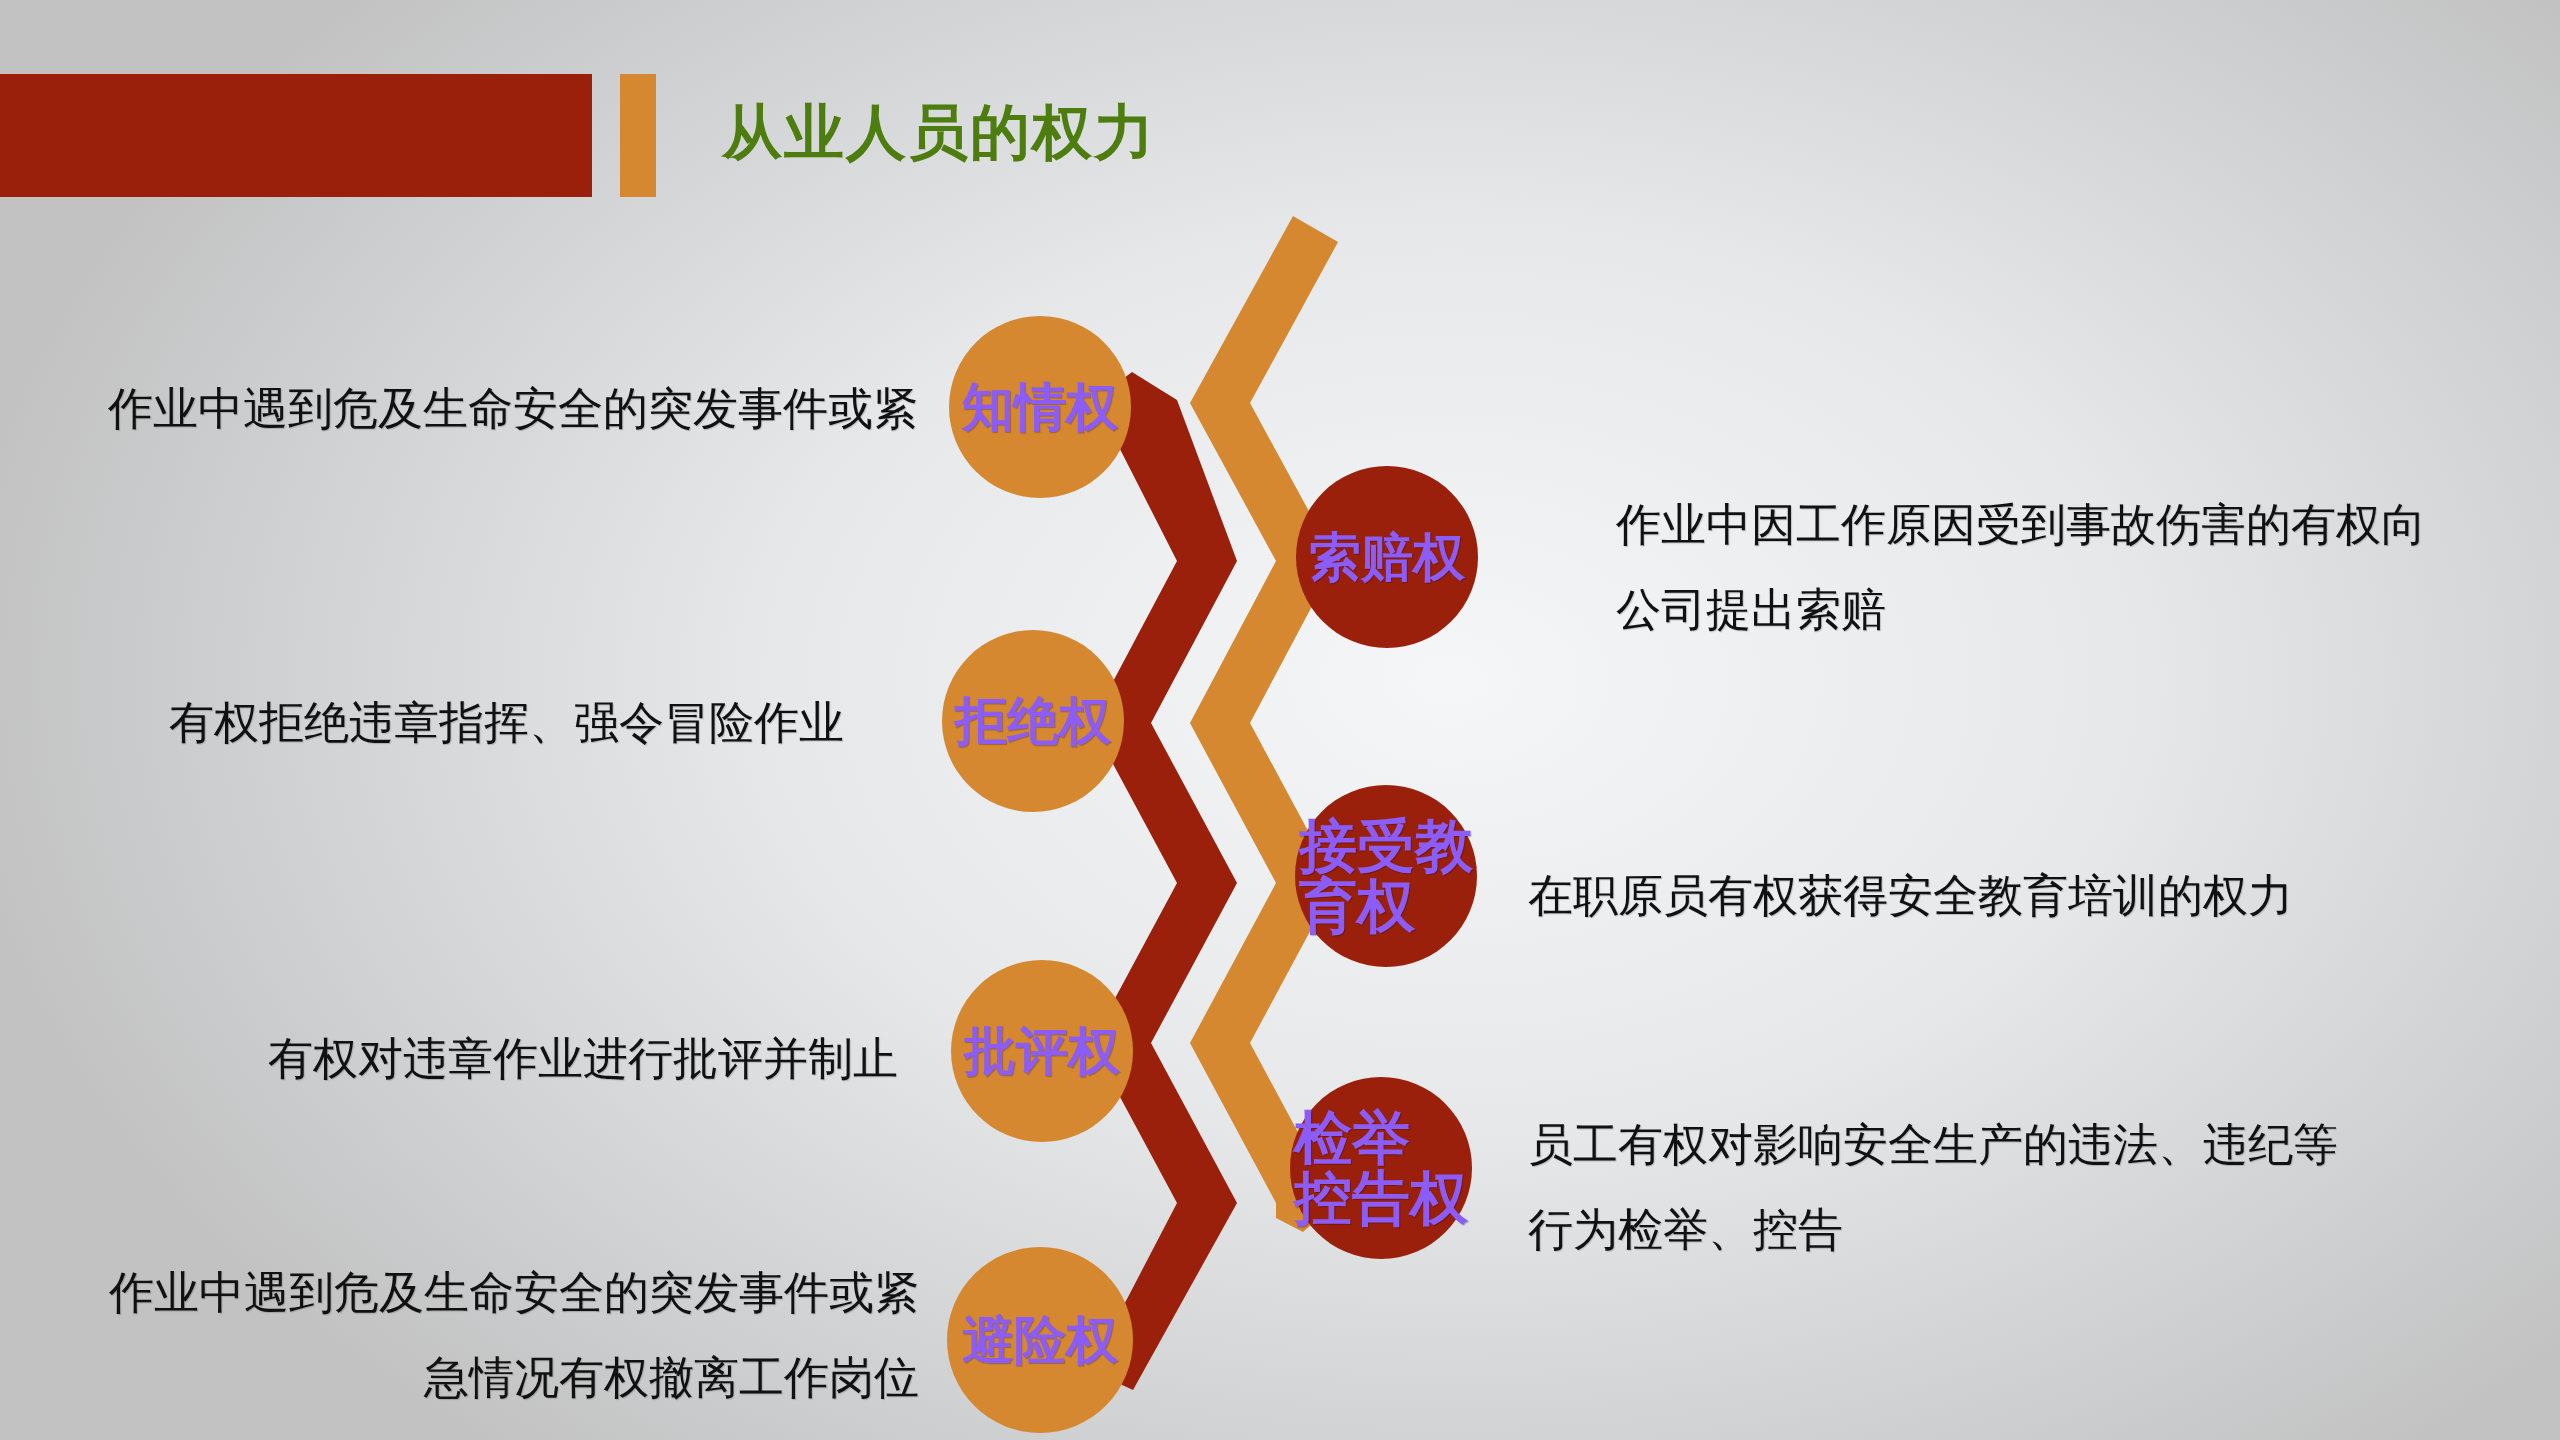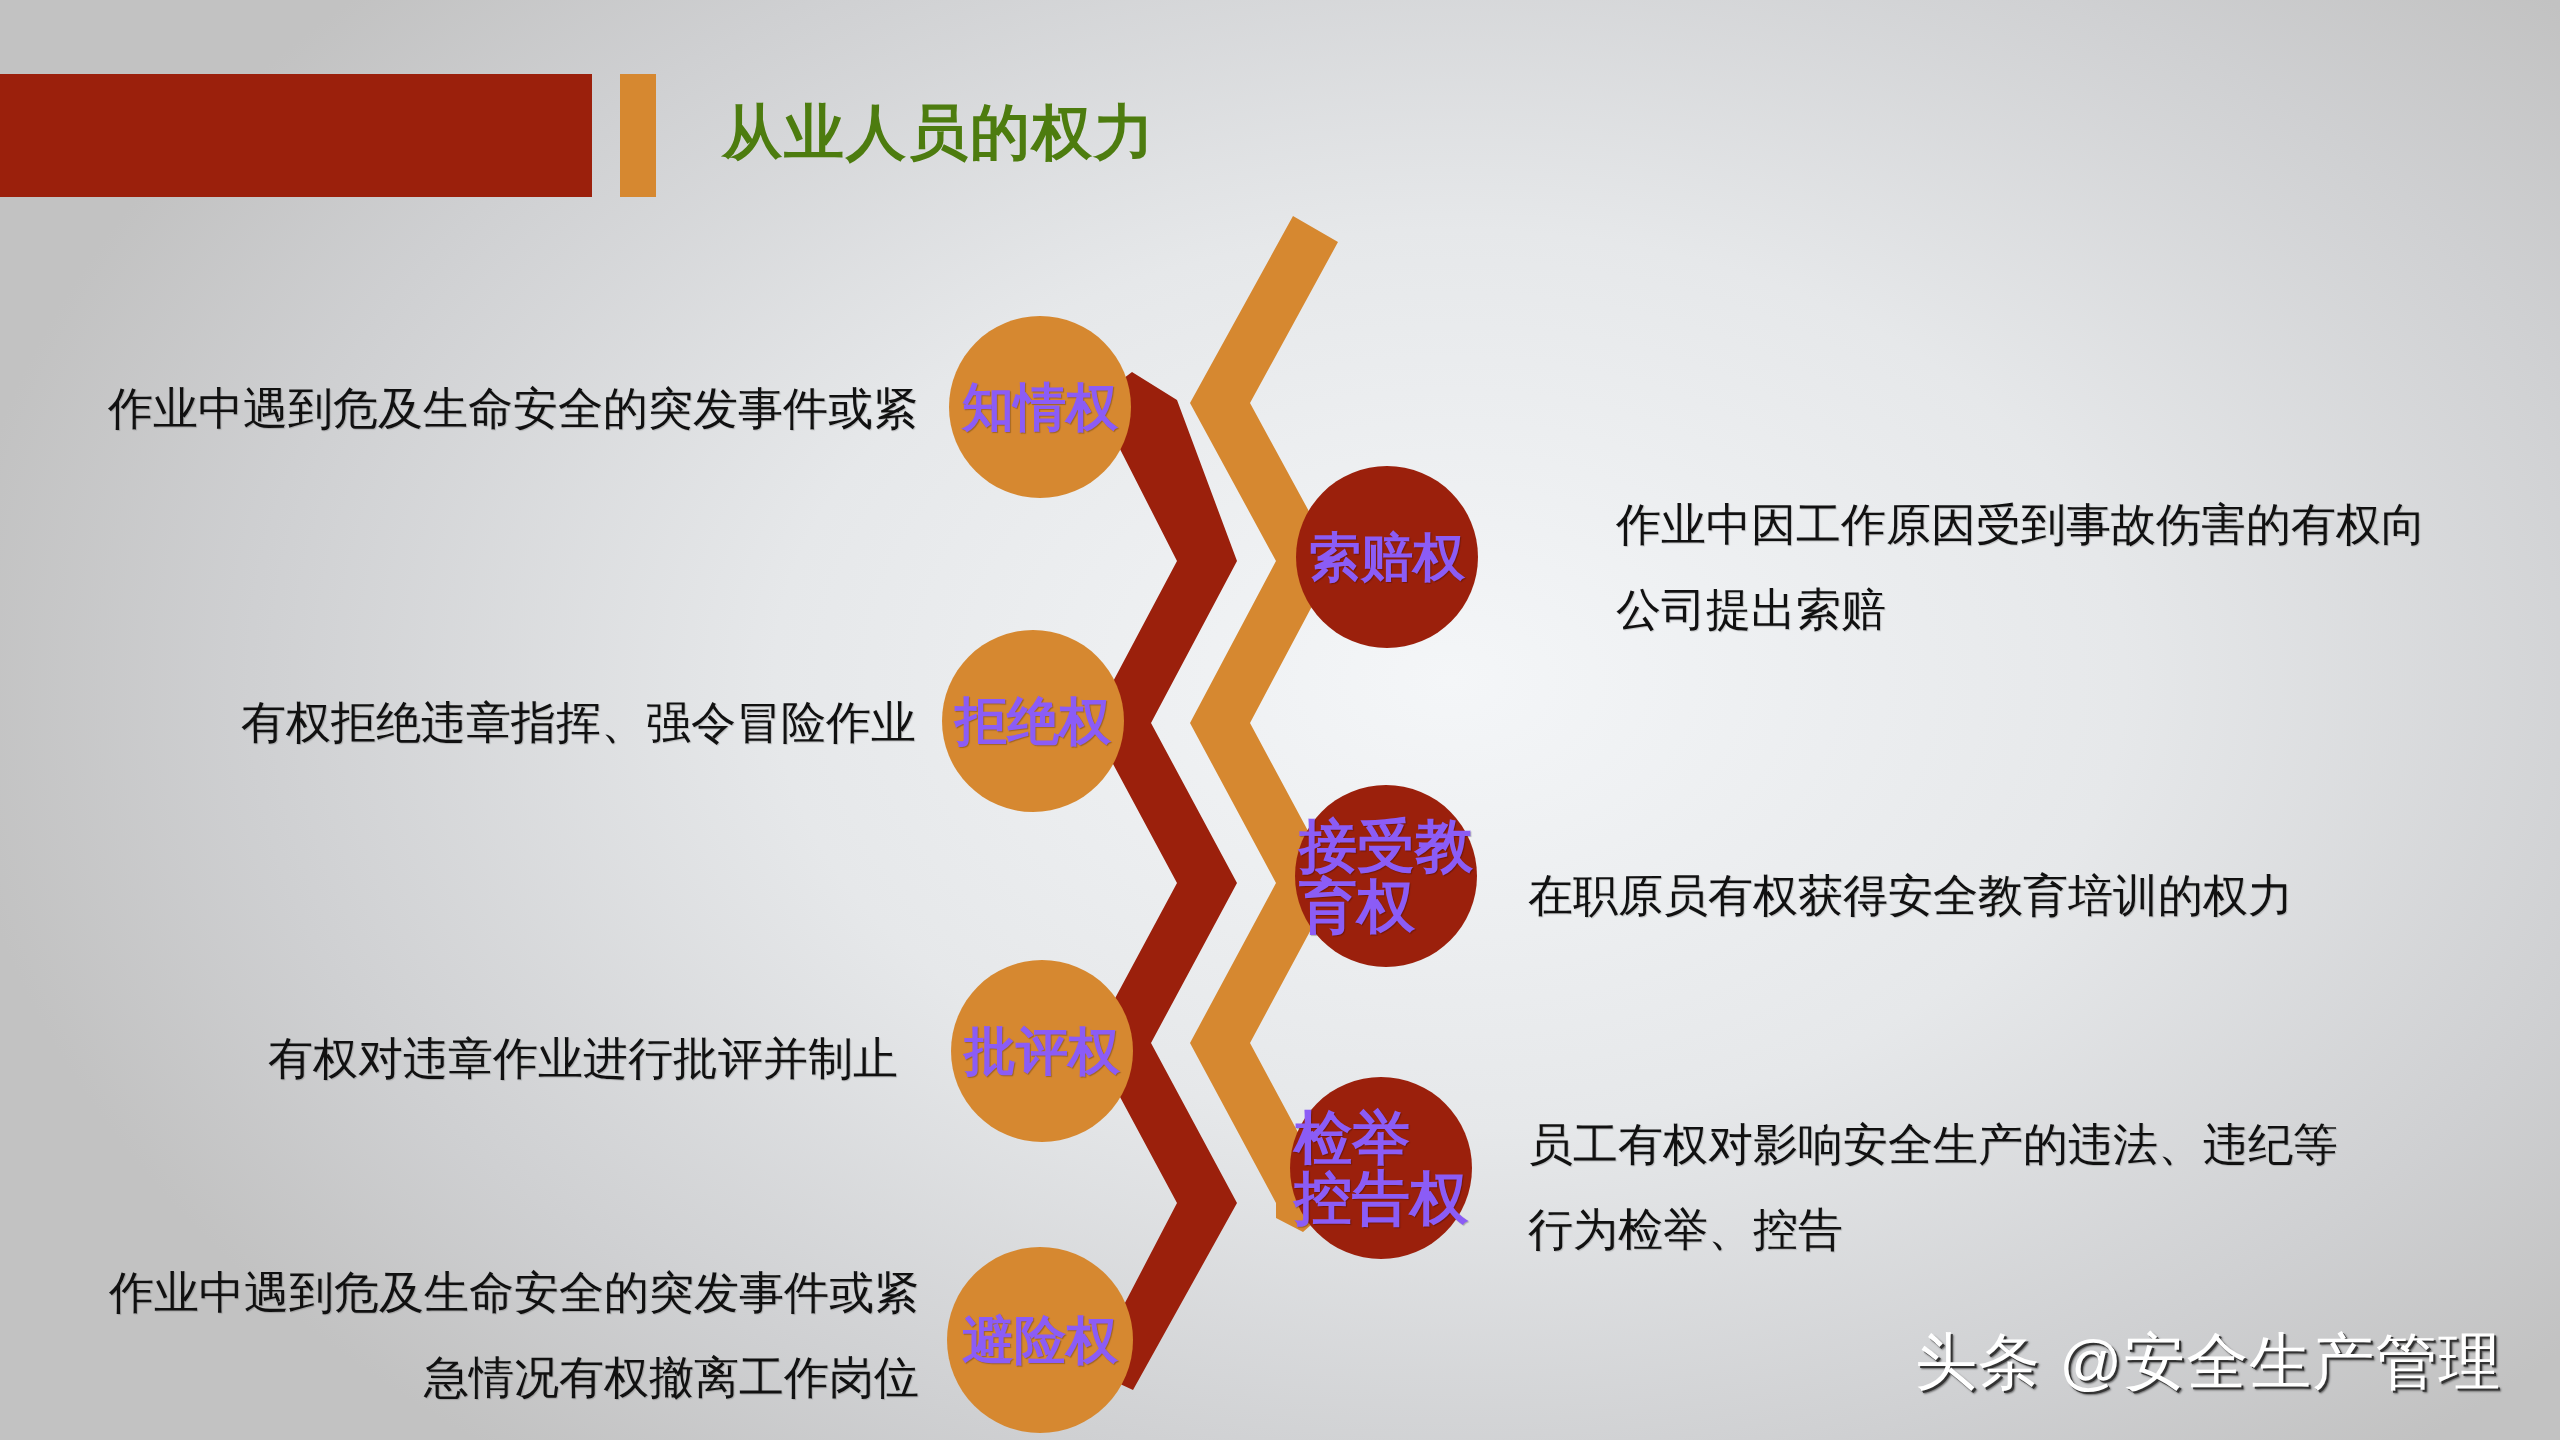--- a/index.html
+++ b/index.html
@@ -65,25 +65,24 @@
   <div class="circle-label one" style="left:951px; top:960px; width:182px; height:182px;">批评权</div>
   <div class="circle-label one" style="left:947px; top:1247px; width:186px; height:186px;">避险权</div>
 
   <div class="circle-label one" style="left:1296px; top:466px; width:182px; height:182px;">索赔权</div>
   <div class="circle-label two" style="left:1295px; top:785px; width:182px; height:182px;">接受教
 育权</div>
   <div class="circle-label two" style="left:1290px; top:1077px; width:182px; height:182px;">检举
 控告权</div>
 
   <div class="desc left" style="right:1642px; top:366px;">作业中遇到危及生命安全的突发事件或紧</div>
-  <div class="desc left" style="right:1644px; top:680px;">有权拒绝违章指挥、强令冒险作业</div>
+  <div class="desc left" style="right:1716px; top:680px;">有权拒绝违章指挥、强令冒险作业</div>
   <div class="desc left" style="right:1662px; top:1016px;">有权对违章作业进行批评并制止</div>
   <div class="desc left" style="right:1641px; top:1250px; white-space: pre-line;">作业中遇到危及生命安全的突发事件或紧
 急情况有权撤离工作岗位</div>
 
   <div class="desc right" style="left:1616px; top:482px; white-space: pre-line;">作业中因工作原因受到事故伤害的有权向
 公司提出索赔</div>
   <div class="desc right" style="left:1528px; top:853px;">在职原员有权获得安全教育培训的权力</div>
   <div class="desc right" style="left:1528px; top:1102px; white-space: pre-line;">员工有权对影响安全生产的违法、违纪等
 行为检举、控告</div>
 
-  <div class="watermark">头条 @安全生产管理</div>
 </div>
 
 </body></html>

